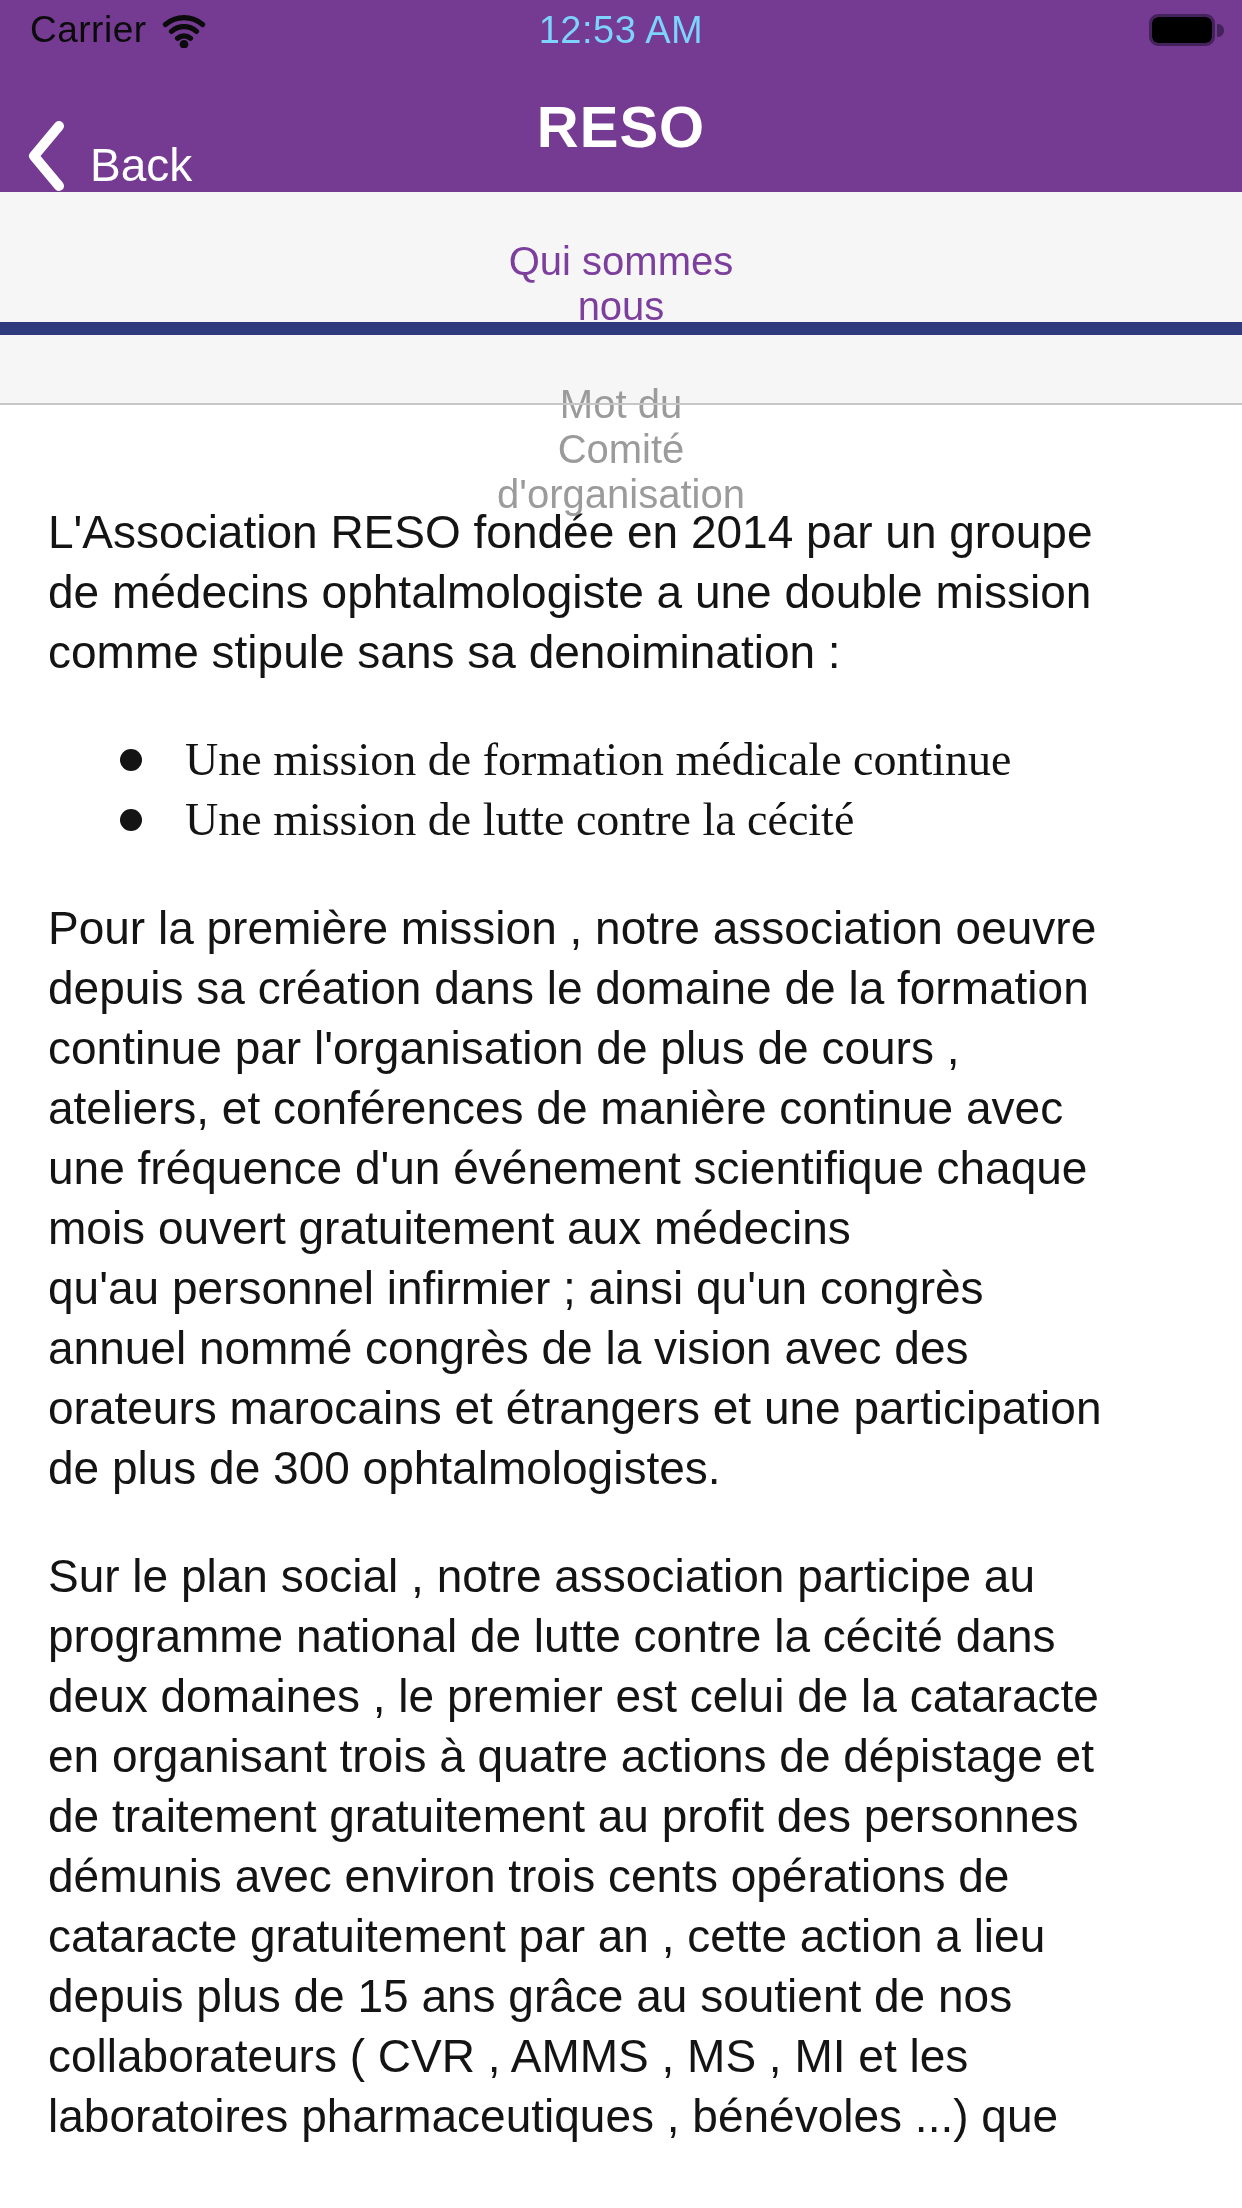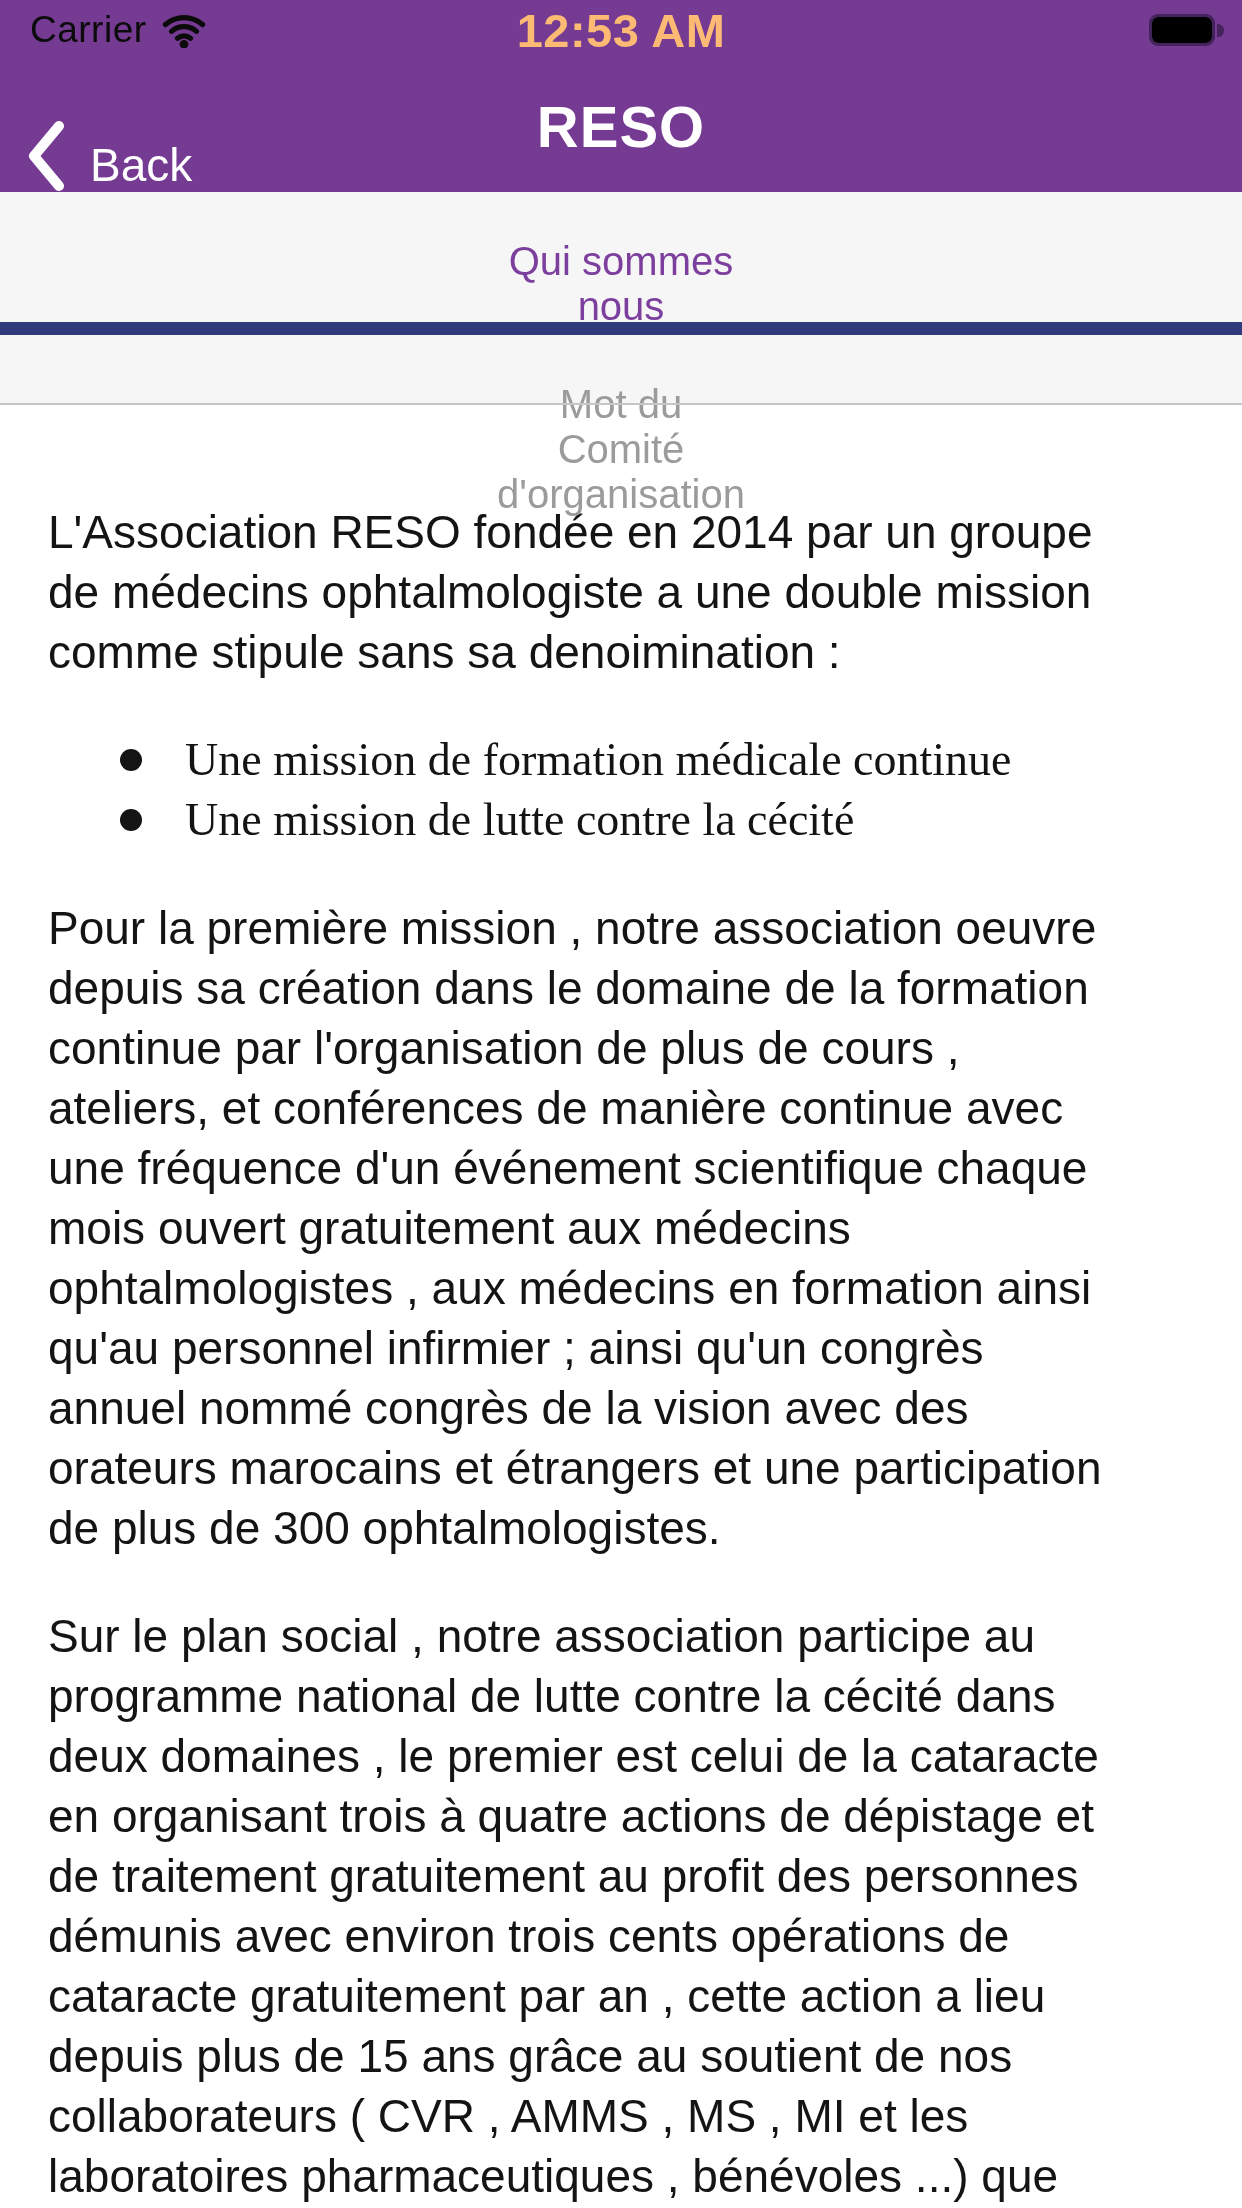--- a/index.html
+++ b/index.html
@@ -20,21 +20,21 @@
   }
   .carrier-group {
     position: absolute; left: 30px; top: 0; height: 60px;
     display: flex; align-items: center; gap: 14px;
   }
   .carrier-label { font-size: 37px; color: #0b0b0b; letter-spacing: 0.5px; }
   .wifi-svg { display: block; margin-top: 2px; }
   .status-time {
     position: absolute; left: 0; right: 0; top: 0; height: 60px;
     display: flex; align-items: center; justify-content: center;
-    font-size: 47px; font-weight: 700; color: #fdba74; letter-spacing: 0.5px;
+    font-size: 38px; font-weight: 400; color: #7dd3fc; letter-spacing: 0.5px;
   }
   .battery-group {
     position: absolute; right: 18px; top: 0; height: 60px;
     display: flex; align-items: center;
   }
   .battery-body {
     width: 66px; height: 32px;
     border: 3px solid #44235c;
     border-radius: 9px;
     background: #000000;
@@ -174,21 +174,20 @@
         <span class="bullet-text">Une mission de lutte contre la cécité</span>
       </div>
     </div>
     <div class="para">
       <div class="line">Pour la première mission , notre association oeuvre</div>
       <div class="line">depuis sa création dans le domaine de la formation</div>
       <div class="line">continue par l'organisation de plus de cours ,</div>
       <div class="line">ateliers, et conférences de manière continue avec</div>
       <div class="line">une fréquence d'un événement scientifique chaque</div>
       <div class="line">mois ouvert gratuitement aux médecins</div>
-      <div class="line">ophtalmologistes , aux médecins en formation ainsi</div>
       <div class="line">qu'au personnel infirmier ; ainsi qu'un congrès</div>
       <div class="line">annuel nommé congrès de la vision avec des</div>
       <div class="line">orateurs marocains et étrangers et une participation</div>
       <div class="line">de plus de 300 ophtalmologistes.</div>
     </div>
     <div class="para">
       <div class="line">Sur le plan social , notre association participe au</div>
       <div class="line">programme national de lutte contre la cécité dans</div>
       <div class="line">deux domaines , le premier est celui de la cataracte</div>
       <div class="line">en organisant trois à quatre actions de dépistage et</div>

